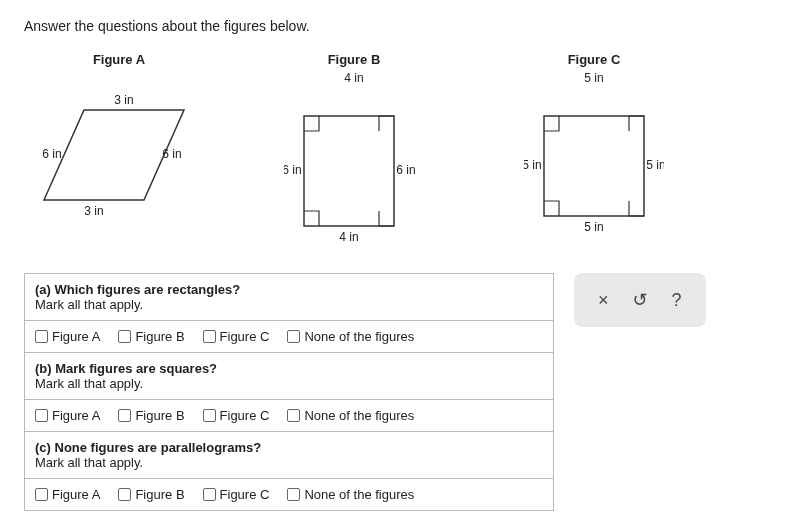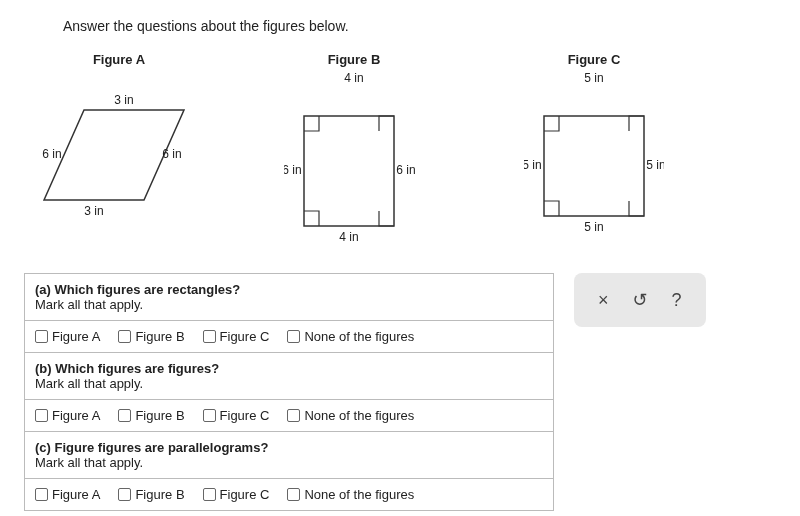--- a/index.html
+++ b/index.html
@@ -10,21 +10,20 @@
       color: #222;
       width: 800px;
       height: 516px;
       overflow: hidden;
       padding: 18px 24px;
     }
 
     .instructions {
       font-size: 14px;
       margin-bottom: 18px;
-      margin-left: 39px;
     }
 
     .figures-row {
       display: flex;
       align-items: flex-start;
       justify-content: flex-start;
       gap: 0px;
       margin-bottom: 24px;
       padding-left: 10px;
     }
@@ -238,21 +237,21 @@
                 <span>Figure C</span>
               </div>
               <div class="option-item">
                 <span class="checkbox"></span>
                 <span>None of the figures</span>
               </div>
             </div>
           </td>
         </tr>
         <tr>
-          <td><span class="question-header">(b) Which figures are figures?</span><br><span>Mark all that apply.</span></td>
+          <td><span class="question-header">(b) Mark figures are squares?</span><br><span>Mark all that apply.</span></td>
         </tr>
         <tr>
           <td>
             <div class="options-row">
               <div class="option-item">
                 <span class="checkbox"></span>
                 <span>Figure A</span>
               </div>
               <div class="option-item">
                 <span class="checkbox"></span>
@@ -263,21 +262,21 @@
                 <span>Figure C</span>
               </div>
               <div class="option-item">
                 <span class="checkbox"></span>
                 <span>None of the figures</span>
               </div>
             </div>
           </td>
         </tr>
         <tr>
-          <td><span class="question-header">(c) Figure figures are parallelograms?</span><br><span>Mark all that apply.</span></td>
+          <td><span class="question-header">(c) None figures are parallelograms?</span><br><span>Mark all that apply.</span></td>
         </tr>
         <tr>
           <td>
             <div class="options-row">
               <div class="option-item">
                 <span class="checkbox"></span>
                 <span>Figure A</span>
               </div>
               <div class="option-item">
                 <span class="checkbox"></span>

